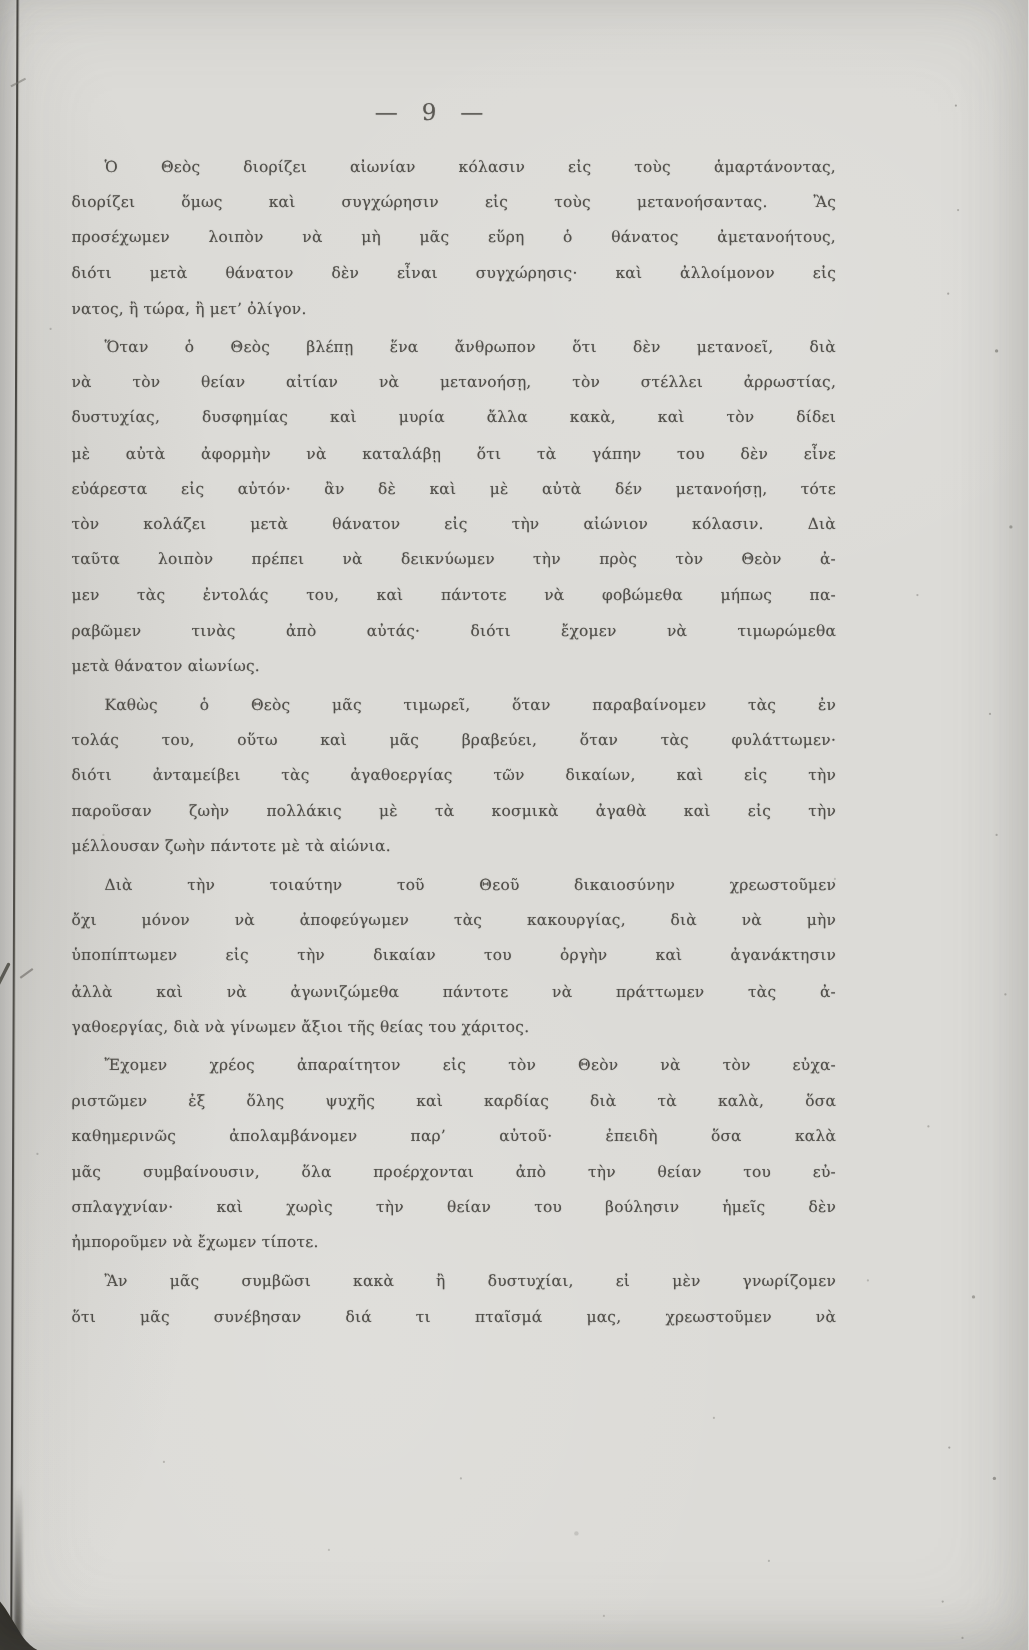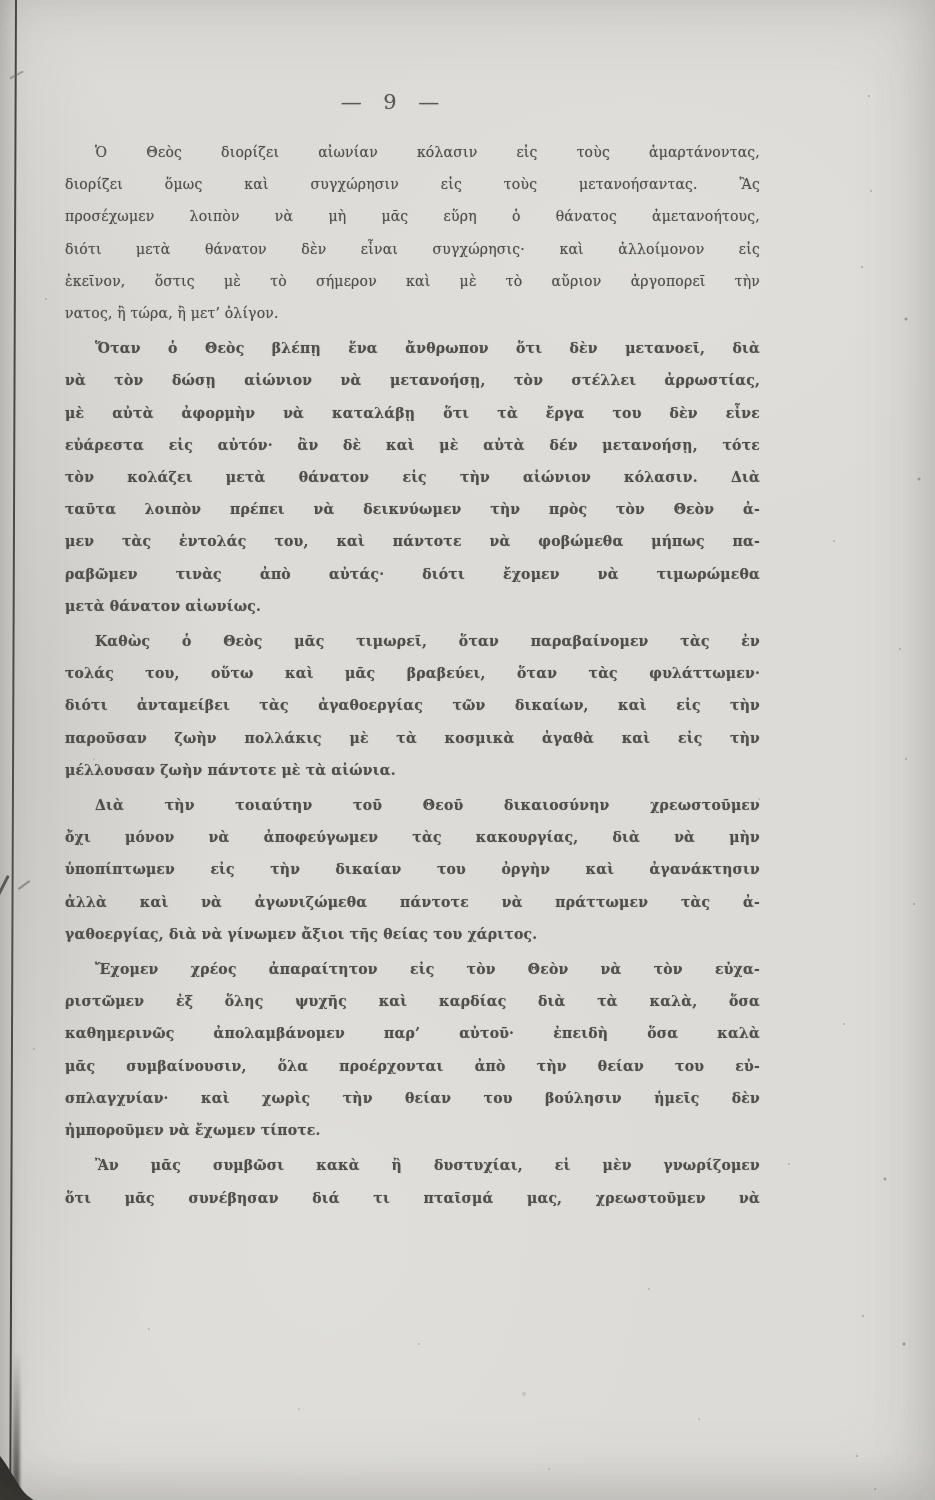--- a/index.html
+++ b/index.html
@@ -124,21 +124,21 @@
     position: absolute;
     left: 65px; top: 136px;
     width: 695px;
     font-size: 14px;
     line-height: 32.2px;
     letter-spacing: 0.2px;
     color: var(--color-ink, #514f4a);
     text-shadow: 0 0 1px rgba(81,79,74,0.5);
   }
   .para { margin: 0; }
-  .para + .para { margin-top: 3px; font-weight: bold; }
+  .para + .para { margin-top: 3px; }
   .line {
     text-align: justify;
     text-align-last: justify;
   }
   .line.first { padding-left: 30px; }
   .line.endpara { text-align-last: left; }
 </style>
 </head>
 <body>
 
@@ -155,27 +155,27 @@
   <div class="specks"></div>
 
   <div class="page-number">— 9 —</div>
 
   <div class="text-block">
       <div class="para">
         <div class="line first">Ὁ Θεὸς διορίζει αἰωνίαν κόλασιν εἰς τοὺς ἁμαρτάνοντας,</div>
         <div class="line">διορίζει ὅμως καὶ συγχώρησιν εἰς τοὺς μετανοήσαντας. Ἂς</div>
         <div class="line">προσέχωμεν λοιπὸν νὰ μὴ μᾶς εὕρη ὁ θάνατος ἀμετανοήτους,</div>
         <div class="line">διότι μετὰ θάνατον δὲν εἶναι συγχώρησις· καὶ ἀλλοίμονον εἰς</div>
-        <div class="line">ἐκεῖνον, ὅστις μὲ τὸ σήμερον καὶ μὲ τὸ αὔριον ἀργοπορεῖ τὴν</div>
         <div class="line endpara">νατος, ἢ τώρα, ἢ μετ’ ὀλίγον.</div>
       </div>
       <div class="para">
         <div class="line first">Ὅταν ὁ Θεὸς βλέπῃ ἕνα ἄνθρωπον ὅτι δὲν μετανοεῖ, διὰ</div>
-        <div class="line">νὰ τὸν δώσῃ αἰώνιον νὰ μετανοήσῃ, τὸν στέλλει ἀρρωστίας,</div>
-        <div class="line">μὲ αὐτὰ ἀφορμὴν νὰ καταλάβῃ ὅτι τὰ ἔργα του δὲν εἶνε</div>
+        <div class="line">νὰ τὸν θείαν αἰτίαν νὰ μετανοήσῃ, τὸν στέλλει ἀρρωστίας,</div>
+        <div class="line">δυστυχίας, δυσφημίας καὶ μυρία ἄλλα κακὰ, καὶ τὸν δίδει</div>
+        <div class="line">μὲ αὐτὰ ἀφορμὴν νὰ καταλάβῃ ὅτι τὰ γάπην του δὲν εἶνε</div>
         <div class="line">εὐάρεστα εἰς αὐτόν· ἂν δὲ καὶ μὲ αὐτὰ δέν μετανοήσῃ, τότε</div>
         <div class="line">τὸν κολάζει μετὰ θάνατον εἰς τὴν αἰώνιον κόλασιν. Διὰ</div>
         <div class="line">ταῦτα λοιπὸν πρέπει νὰ δεικνύωμεν τὴν πρὸς τὸν Θεὸν ἀ-</div>
         <div class="line">μεν τὰς ἐντολάς του, καὶ πάντοτε νὰ φοβώμεθα μήπως πα-</div>
         <div class="line">ραβῶμεν τινὰς ἀπὸ αὐτάς· διότι ἔχομεν νὰ τιμωρώμεθα</div>
         <div class="line endpara">μετὰ θάνατον αἰωνίως.</div>
       </div>
       <div class="para">
         <div class="line first">Καθὼς ὁ Θεὸς μᾶς τιμωρεῖ, ὅταν παραβαίνομεν τὰς ἐν</div>
         <div class="line">τολάς του, οὕτω καὶ μᾶς βραβεύει, ὅταν τὰς φυλάττωμεν·</div>

